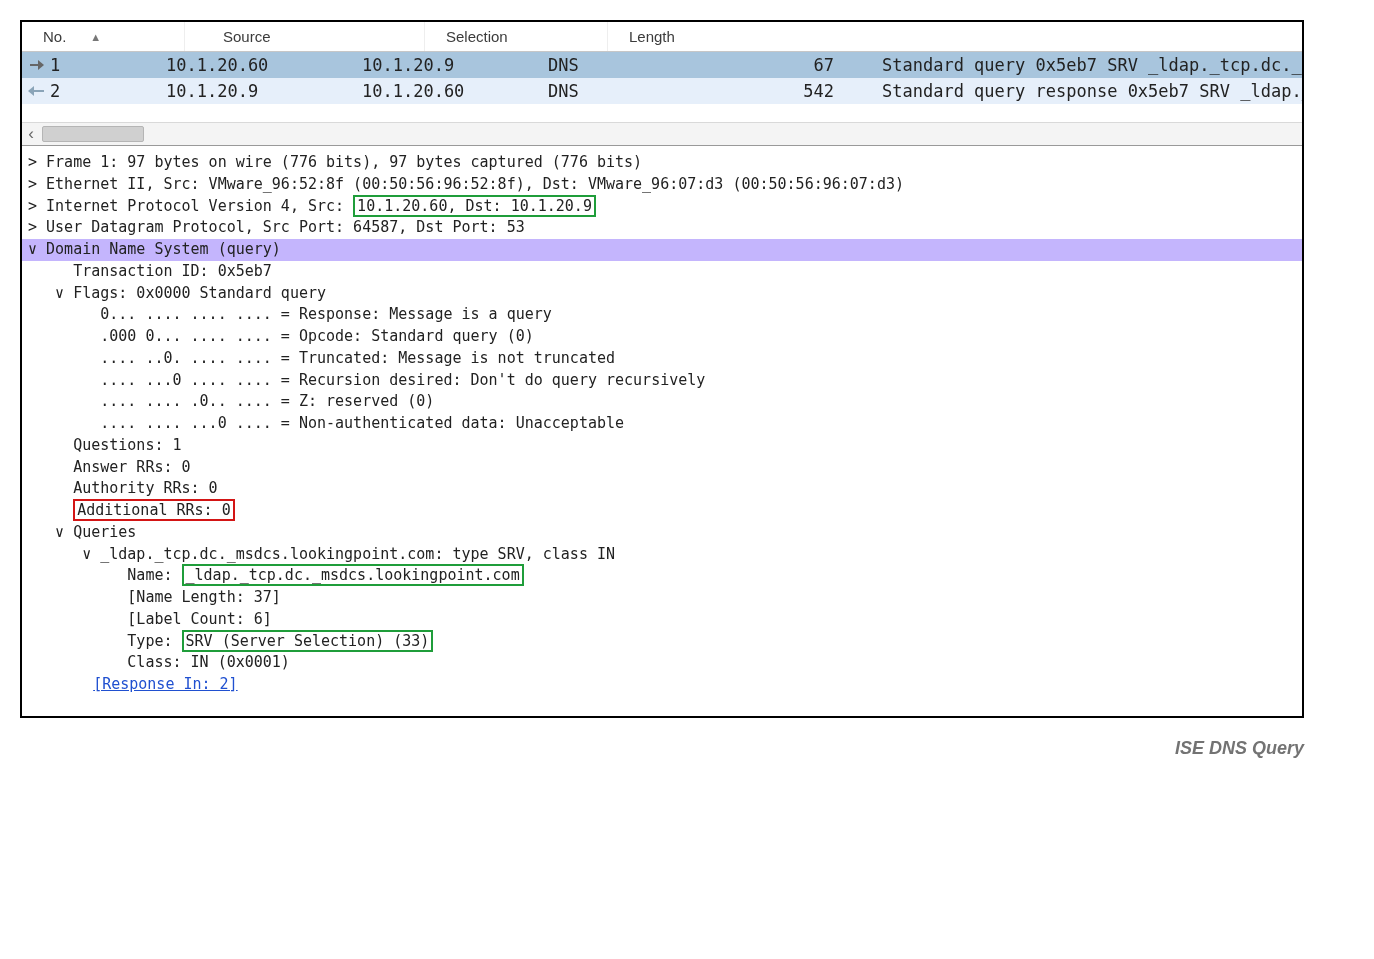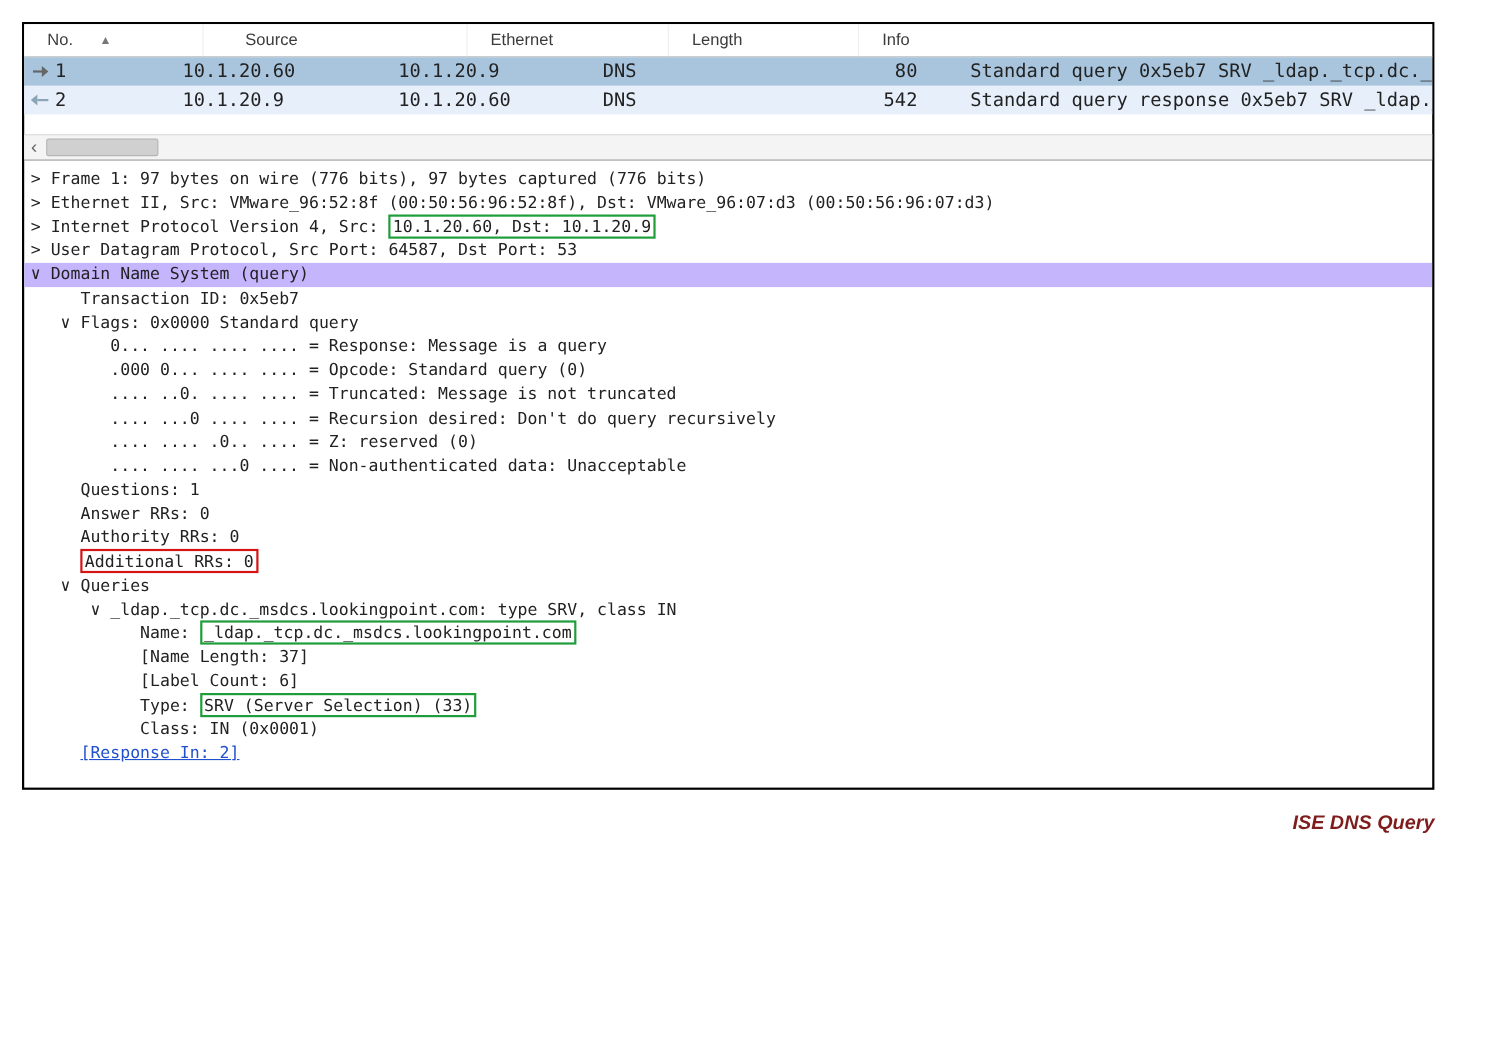--- a/index.html
+++ b/index.html
@@ -33,45 +33,44 @@
   .arrow-l::after{content:"";position:absolute;left:-2px;top:0;border-right:6px solid #8aa4b8;border-top:5px solid transparent;border-bottom:5px solid transparent;}
   .scroll-strip{height:22px;background:#f4f4f4;border-top:1px solid #d9d9d9;display:flex;align-items:center;}
   .scroll-strip .lt{width:18px;text-align:center;color:#666;font-family:Arial;}
   .scroll-strip .thumb{width:100px;height:14px;background:#d0d0d0;border:1px solid #b5b5b5;border-radius:2px;margin-left:2px;}
   
   .details{border-top:1px solid #999;padding:6px 0 20px 0;font-size:15px;line-height:1.45;white-space:pre;overflow:hidden;}
   .line{padding:0 8px 0 6px;white-space:pre;}
   .details .sel{background:#c4b5fd;}
   .box-green{border:2px solid #1f9d3a;padding:0 2px;margin-top:32px;}
   .box-red{border:2px solid #d31515;padding:0 2px;}
-  .resp-link{color:#2050d0;text-decoration:underline;cursor:pointer;}
-  .caption{font-family:Arial,Helvetica,sans-serif;font-style:italic;font-weight:700;color:#7f1d1d;text-align:right;width:1284px;margin:10px 20px 30px;font-size:18px;}
+  .resp-link{color:#2050d0;text-decoration:underline;cursor:pointer;margin-left:20px;}
+  .caption{font-family:Arial,Helvetica,sans-serif;font-style:italic;font-weight:700;color:#737373;text-align:right;width:1284px;margin:10px 20px 30px;font-size:18px;}
 </style>
 </head>
 <body>
 
 <div class="outer">
 
   <div class="pkt-header">
     <div class="cell no"><span>No.</span><span class="sort">▲</span></div>
     <div class="cell src">Source</div>
-    <div class="cell proto">Ethernet</div>
+    <div class="cell proto">Selection</div>
     <div class="cell len">Length</div>
-    <div class="cell info">Info</div>
   </div>
 
   <div class="pkt-row row-sel">
     <div class="cell no">
         <span class="arrow-r"></span>
         <span>1</span>
       </div>
     <div class="cell src">10.1.20.60</div>
     <div class="cell dst">10.1.20.9</div>
     <div class="cell proto">DNS</div>
-    <div class="cell len">80</div>
+    <div class="cell len">67</div>
     <div class="cell info">Standard query 0x5eb7 SRV _ldap._tcp.dc._msdcs.lookin</div>
   </div>
   <div class="pkt-row row-alt">
     <div class="cell no">
         <span class="arrow-l"></span>
         <span>2</span>
       </div>
     <div class="cell src">10.1.20.9</div>
     <div class="cell dst">10.1.20.60</div>
     <div class="cell proto">DNS</div>

